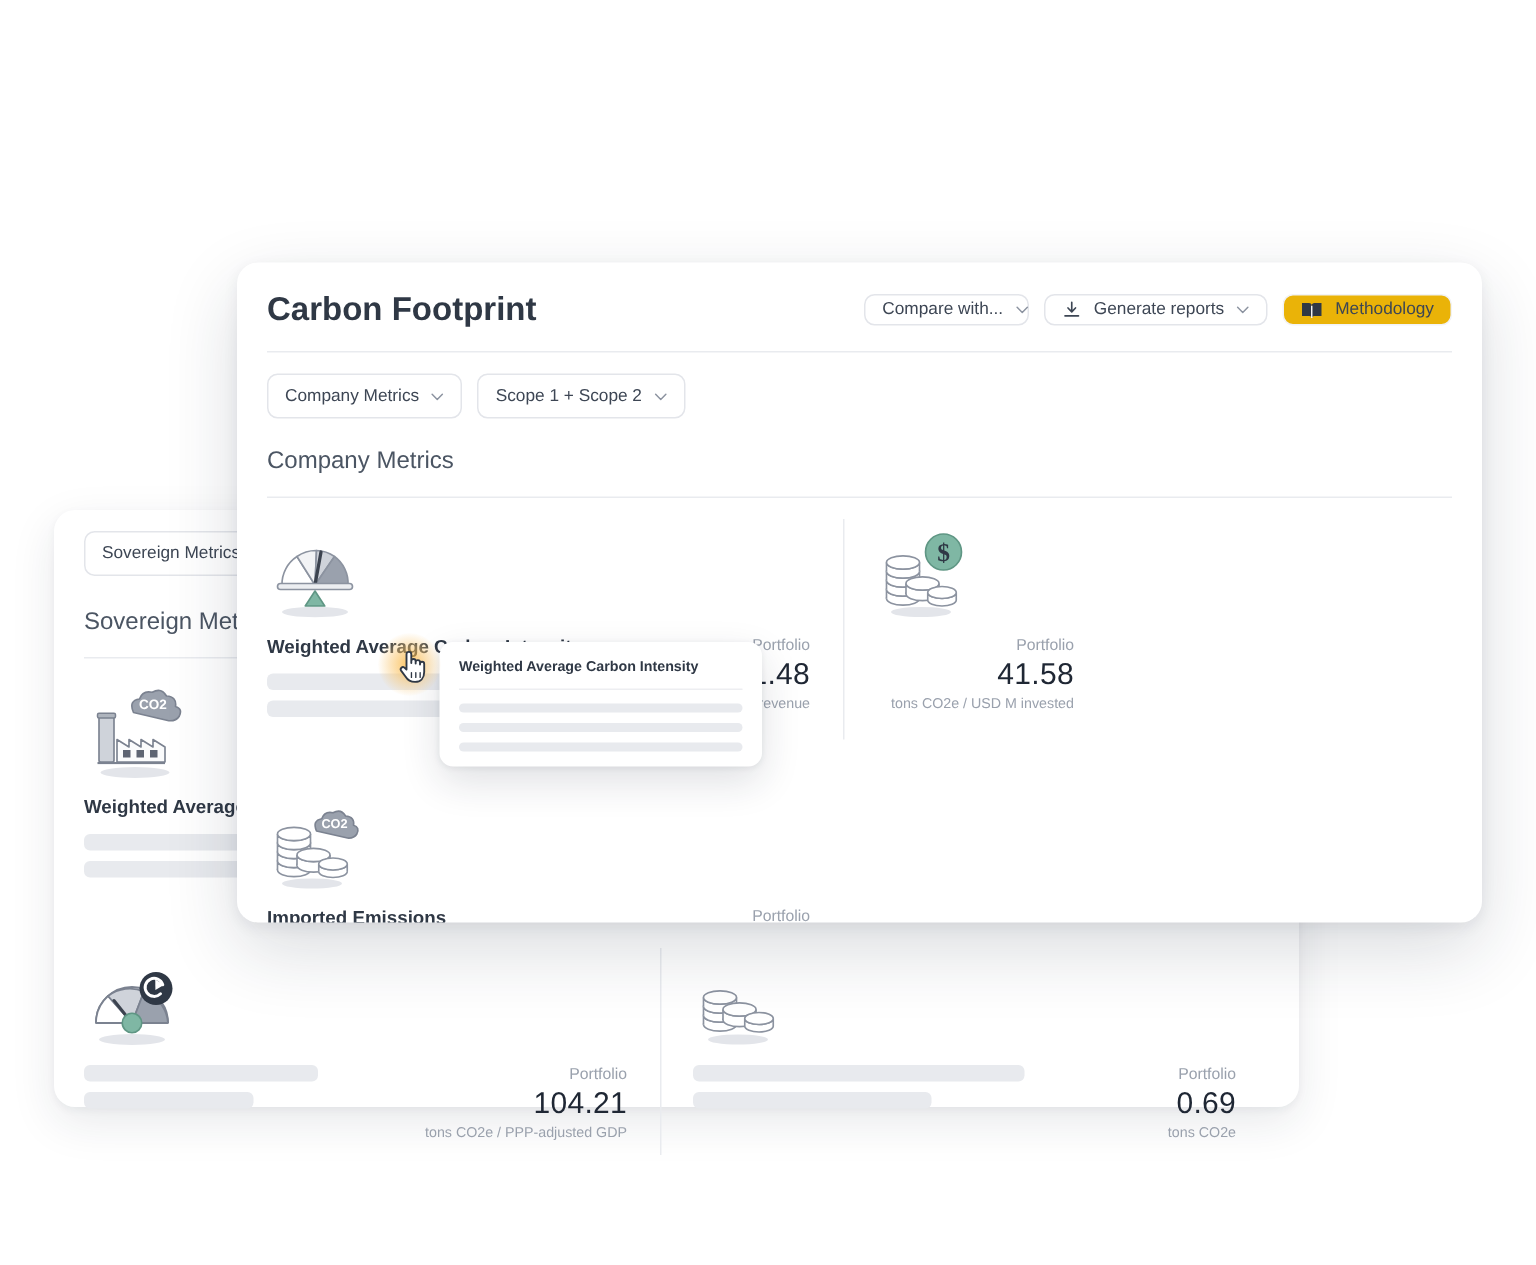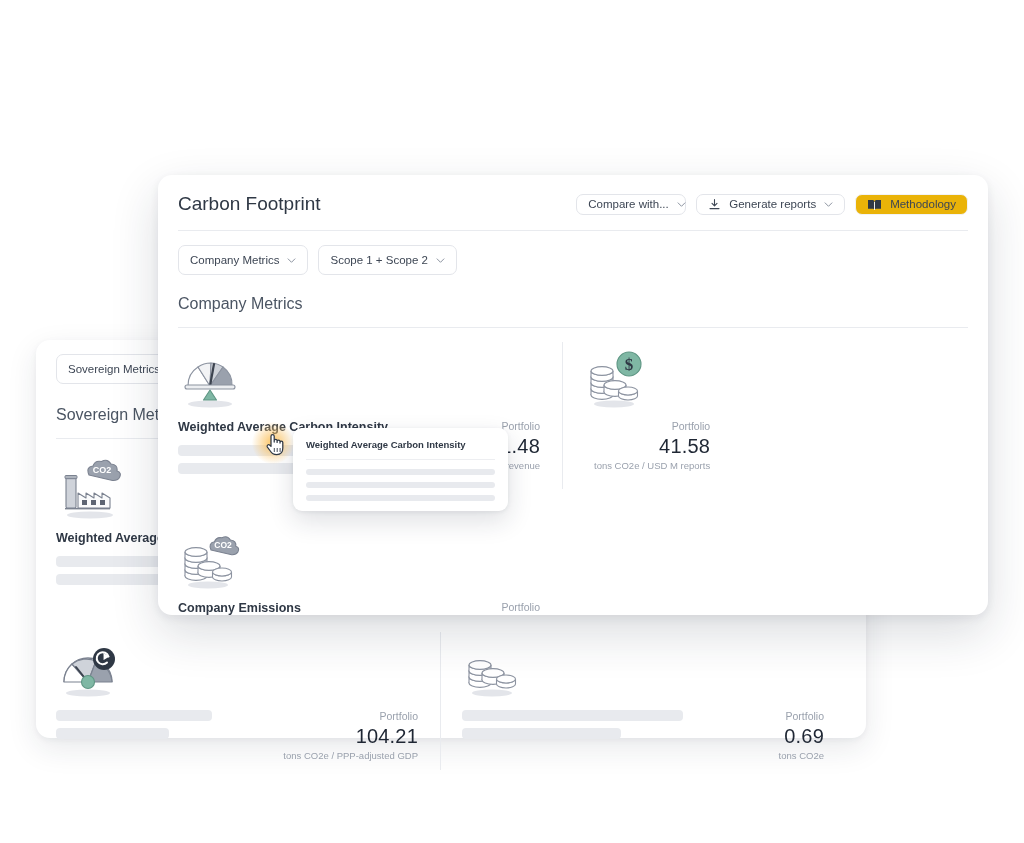--- a/index.html
+++ b/index.html
@@ -67,21 +67,21 @@
     position: absolute;
     left: 158px; top: 175px;
     width: 830px; height: 440px;
     background: #ffffff;
     border-radius: 14px;
     box-shadow: 0 18px 48px rgba(27,35,54,.16), 0 3px 10px rgba(27,35,54,.07);
     overflow: hidden;
   }
   .fg-inner { padding: 18px 20px 0 20px; }
   .fg-head { display: flex; align-items: center; justify-content: space-between; }
-  .page-title { font-size: 19px; color: #2f3845; font-weight: 400; }
+  .page-title { font-size: 22px; color: #2f3845; font-weight: 700; }
   .head-actions { display: flex; align-items: center; gap: 10px; }
   .btn {
     display: inline-flex; align-items: center; gap: 8px;
     height: 21px; padding: 0 11px;
     border: 1px solid #e3e5ea; border-radius: 7px;
     background: #fff; font-size: 11.5px; color: #3d4654; white-space: nowrap;
   }
   .btn.solid { background: #eab308; border-color: #f2f3f6; }
   .btn .ico { width: 13px; height: 13px; display: block; flex: none; }
   .fg-rule { height: 1px; background: #e9ebef; margin-top: 15px; }
@@ -349,21 +349,21 @@
                 <ellipse cx="44" cy="43" rx="9.5" ry="4"></ellipse>
               </g>
               <circle cx="45" cy="16" r="12" fill="#7fb7a4" stroke="#5f9684" stroke-width="1.1"></circle>
               <text x="45" y="22" font-family="Liberation Serif, serif" font-size="17" font-weight="700" fill="#2f3845" text-anchor="middle">$</text>
             </svg>
           </div>
           <div class="metric-foot">
             <div class="metric-right">
               <div class="m-label">Portfolio</div>
               <div class="m-value">41.58</div>
-              <div class="m-unit">tons CO2e / USD M reports</div>
+              <div class="m-unit">tons CO2e / USD M invested</div>
             </div>
           </div>
         </div>
       </div>
 
       <div class="metrics-grid" style="margin-top:10px;">
         <div class="metric">
           <div class="metric-icon">
             <svg width="72" height="62" viewBox="0 0 72 62">
               <ellipse cx="30" cy="56" rx="20" ry="3.4" fill="#e3e5ea"></ellipse>
@@ -383,21 +383,21 @@
                 <ellipse cx="44" cy="48" rx="9.5" ry="4"></ellipse>
                 <path d="M34.5 48 v-5 a9.5 4 0 0 0 19 0 v5"></path>
                 <ellipse cx="44" cy="43" rx="9.5" ry="4"></ellipse>
               </g>
               <path d="M33 21 q-3-7 3.5-8.2 q1.8-5.2 7.5-4 q5.3-3 8.4 2.2 q6.2.5 5.3 6.2 q4.4 1.3 2.2 5.8 q-1.8 3-6.2 2.7z" fill="#9aa1ad" stroke="#7b8290" stroke-width="1.1" stroke-linejoin="round"></path>
               <text x="45" y="19" font-family="Liberation Sans, sans-serif" font-size="8.5" font-weight="700" fill="#ffffff" text-anchor="middle">CO2</text>
             </svg>
           </div>
           <div class="metric-foot">
             <div class="metric-left">
-              <div class="metric-name">Company Emissions</div>
+              <div class="metric-name">Imported Emissions</div>
 
             </div>
             <div class="metric-right">
               <div class="m-label">Portfolio</div>
 
             </div>
           </div>
         </div>
         <div class="metric"></div>
       </div>

